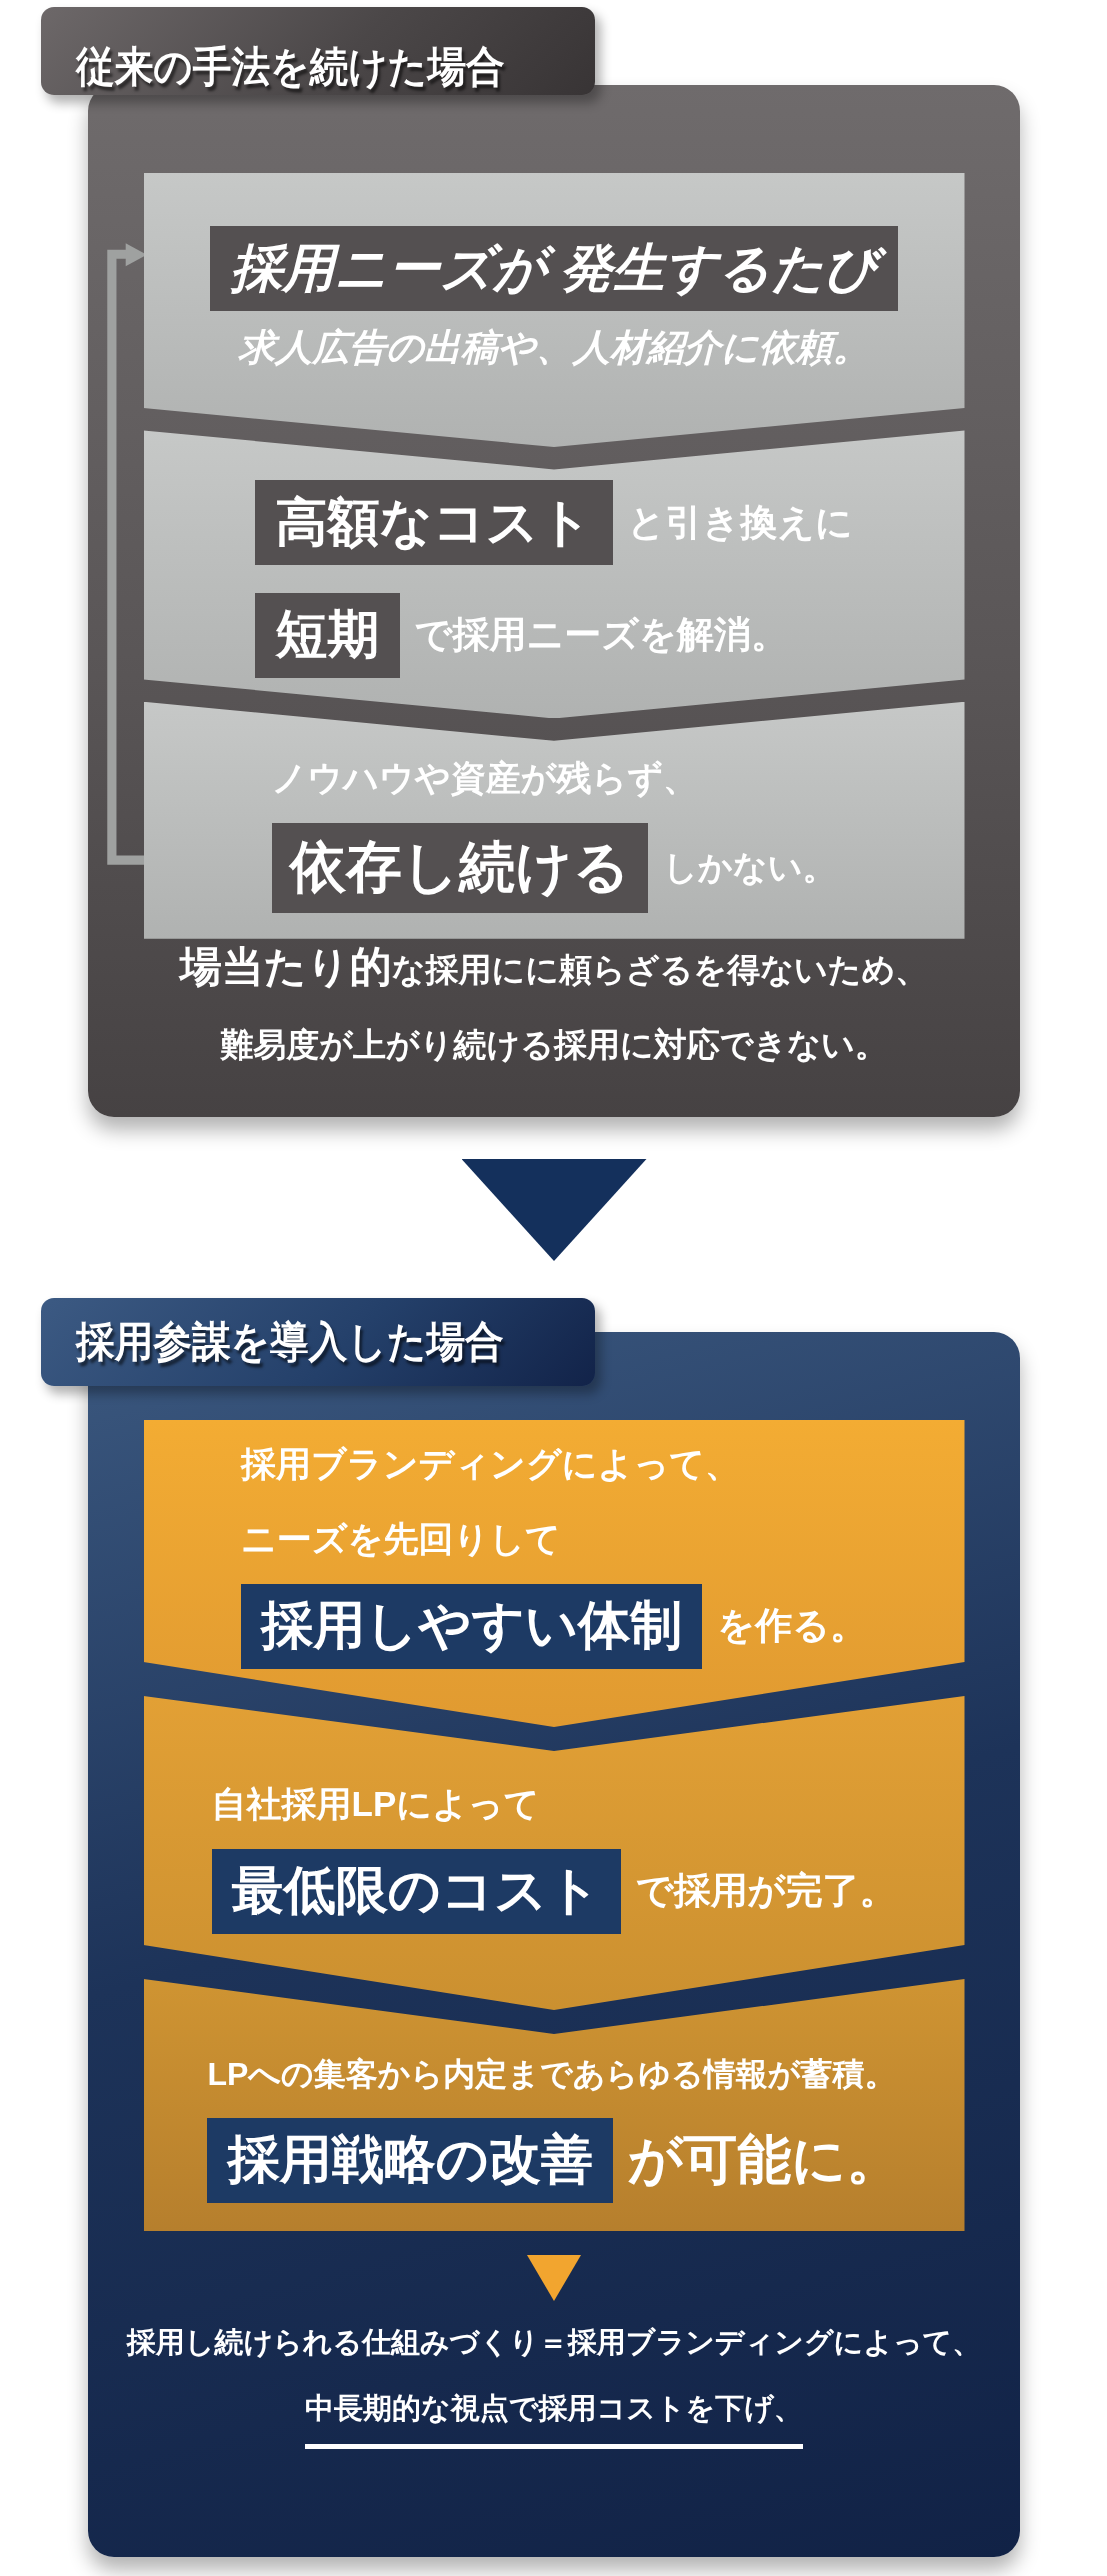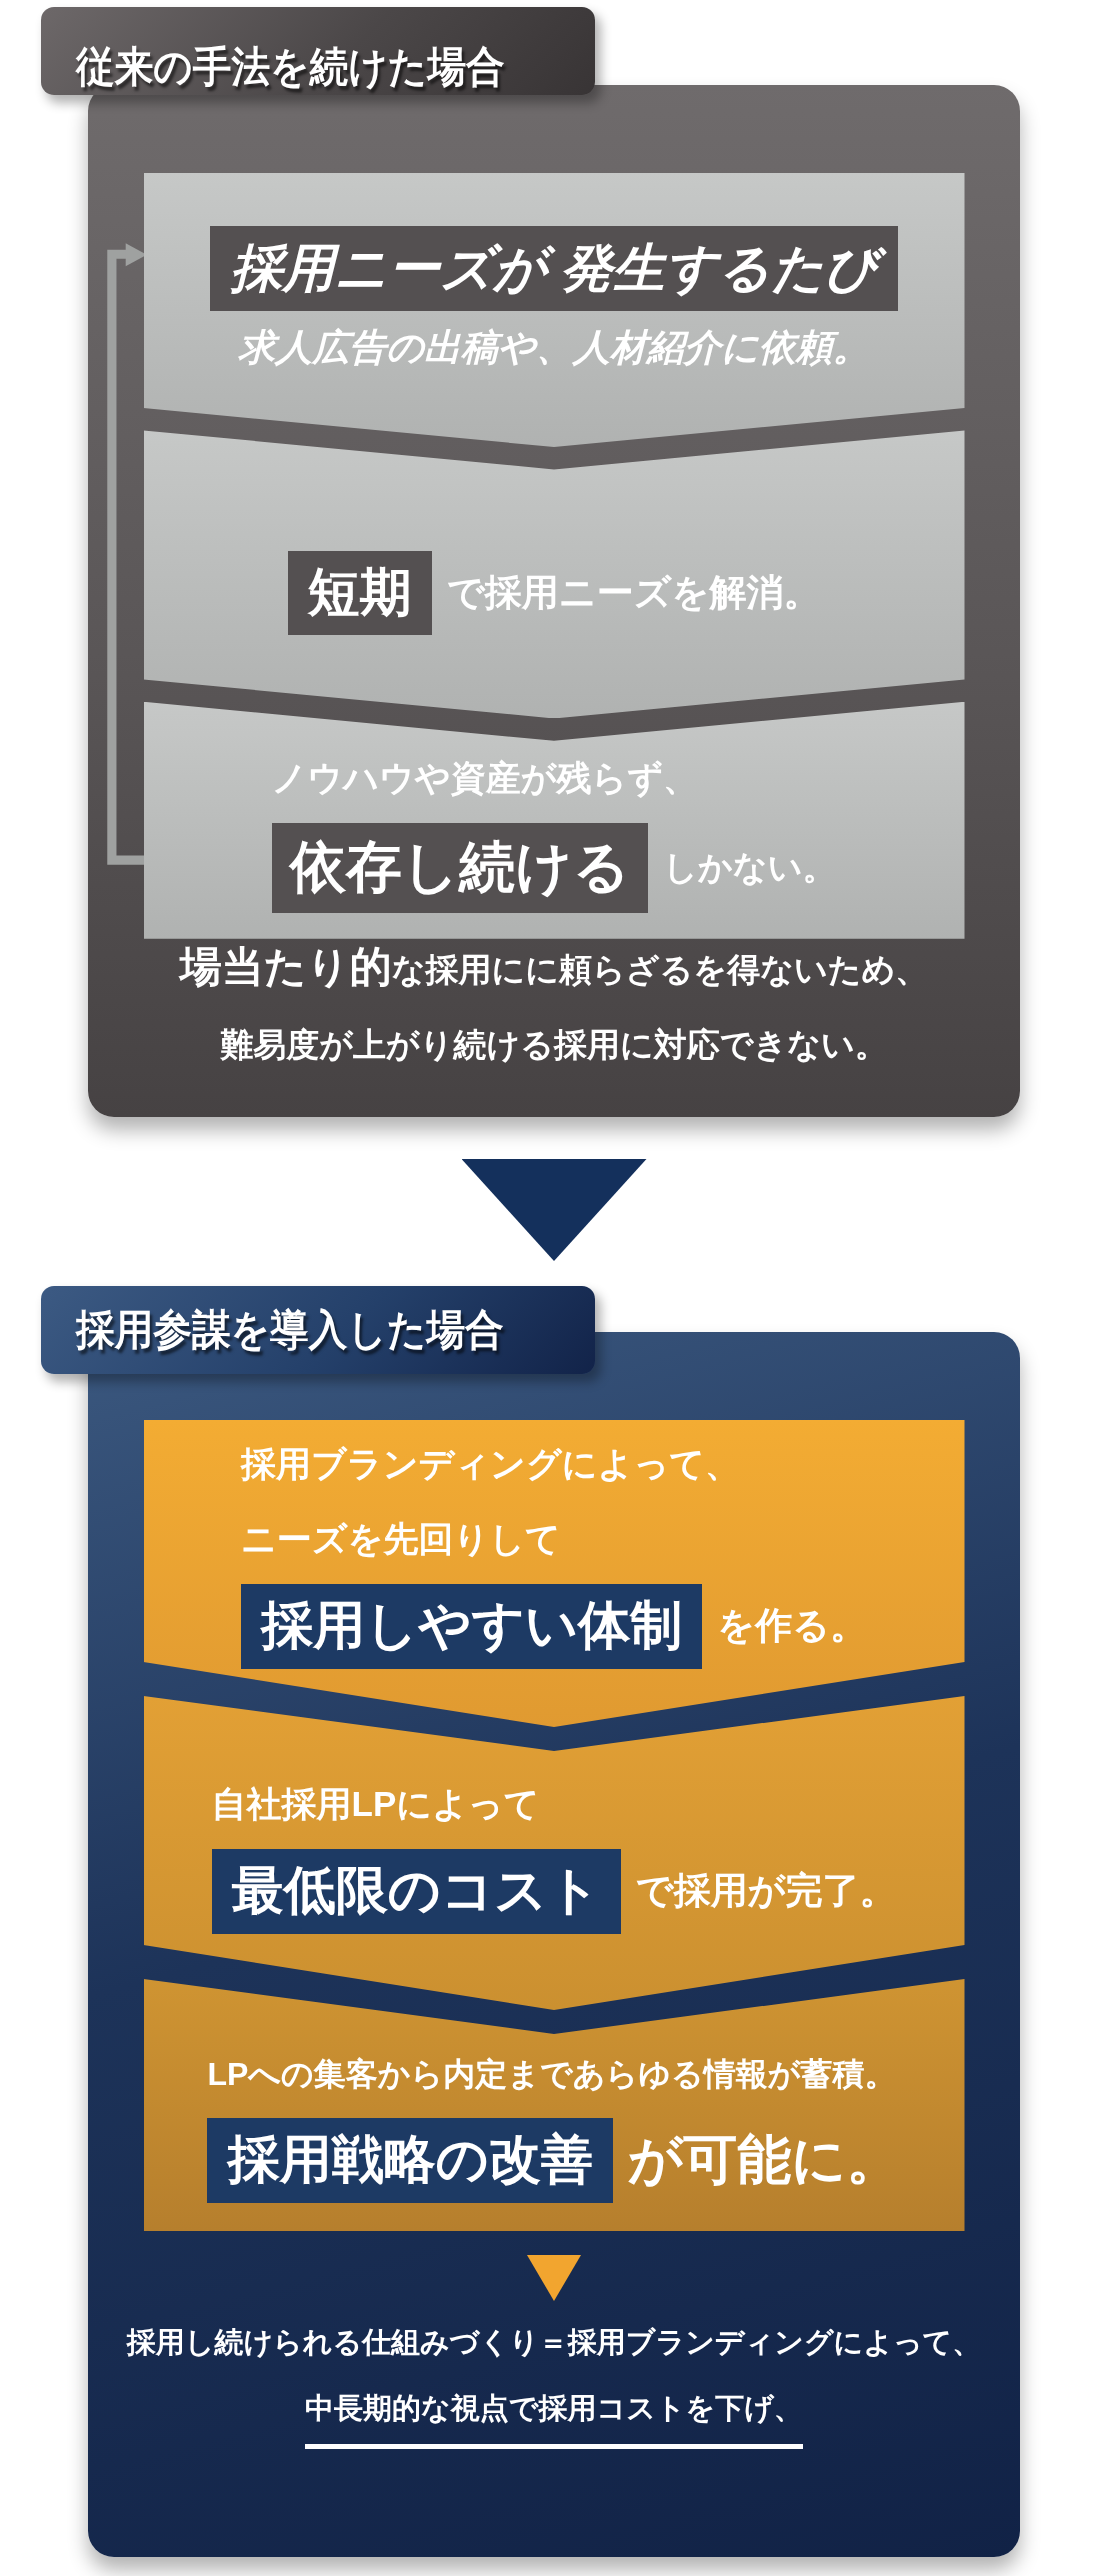--- a/index.html
+++ b/index.html
@@ -21,21 +21,21 @@
     box-shadow:5.5px 7.4px 11px rgba(0,0,0,0.30);
   }
   .sec-label span{
     display:inline-block;margin-left:35px;
     font-size:42px;font-weight:bold;color:#ffffff;letter-spacing:0px;
     transform:scaleX(0.92);transform-origin:left center;
     text-shadow:2.8px 3.7px 2.8px rgba(0,0,0,0.55);
     white-space:nowrap;
   }
   .label-old{top:7.4px;background:linear-gradient(135deg,#6d6869 0%,#4b4748 55%,#383435 100%);align-items:flex-end;}
-  .label-new{top:0px;background:linear-gradient(135deg,#3c5a83 0%,#24406a 55%,#122349 100%);}
+  .label-new{top:12px;background:linear-gradient(135deg,#3c5a83 0%,#24406a 55%,#122349 100%);}
 
   .container{
     position:absolute;left:88px;width:932px;border-radius:26px;
     box-shadow:0 13px 20.3px rgba(0,0,0,0.30);
   }
   .container-old{top:85px;height:1032px;background:linear-gradient(180deg,#6f6b6c 0%,#5a5657 55%,#464243 100%);}
   .container-new{top:46px;height:1225px;background:linear-gradient(165deg,#3b587f 0%,#1d3359 45%,#112246 100%);}
 
   
   .steps{position:relative;z-index:2;padding-top:88px;display:flex;flex-direction:column;align-items:center;}
@@ -120,20 +120,24 @@
 
         <div class="step gstep first">
           <div class="head-line">
             <span class="hl hl-dark hl-big">採用ニーズが 発生するたび</span>
           </div>
           <div class="sub-line">求人広告の出稿や、人材紹介に依頼。</div>
         </div>
 
         <div class="step gstep mid">
           <div class="lines">
+            <div class="line">
+              <span class="hl hl-dark hl-big">高額なコスト</span>
+              <span class="rest">と引き換えに</span>
+            </div>
             <div class="line gap-m">
               <span class="hl hl-dark hl-big">短期</span>
               <span class="rest">で採用ニーズを解消。</span>
             </div>
           </div>
         </div>
 
         <div class="step gstep last">
           <div class="lines">
             <div class="line plain">ノウハウや資産が残らず、</div>

